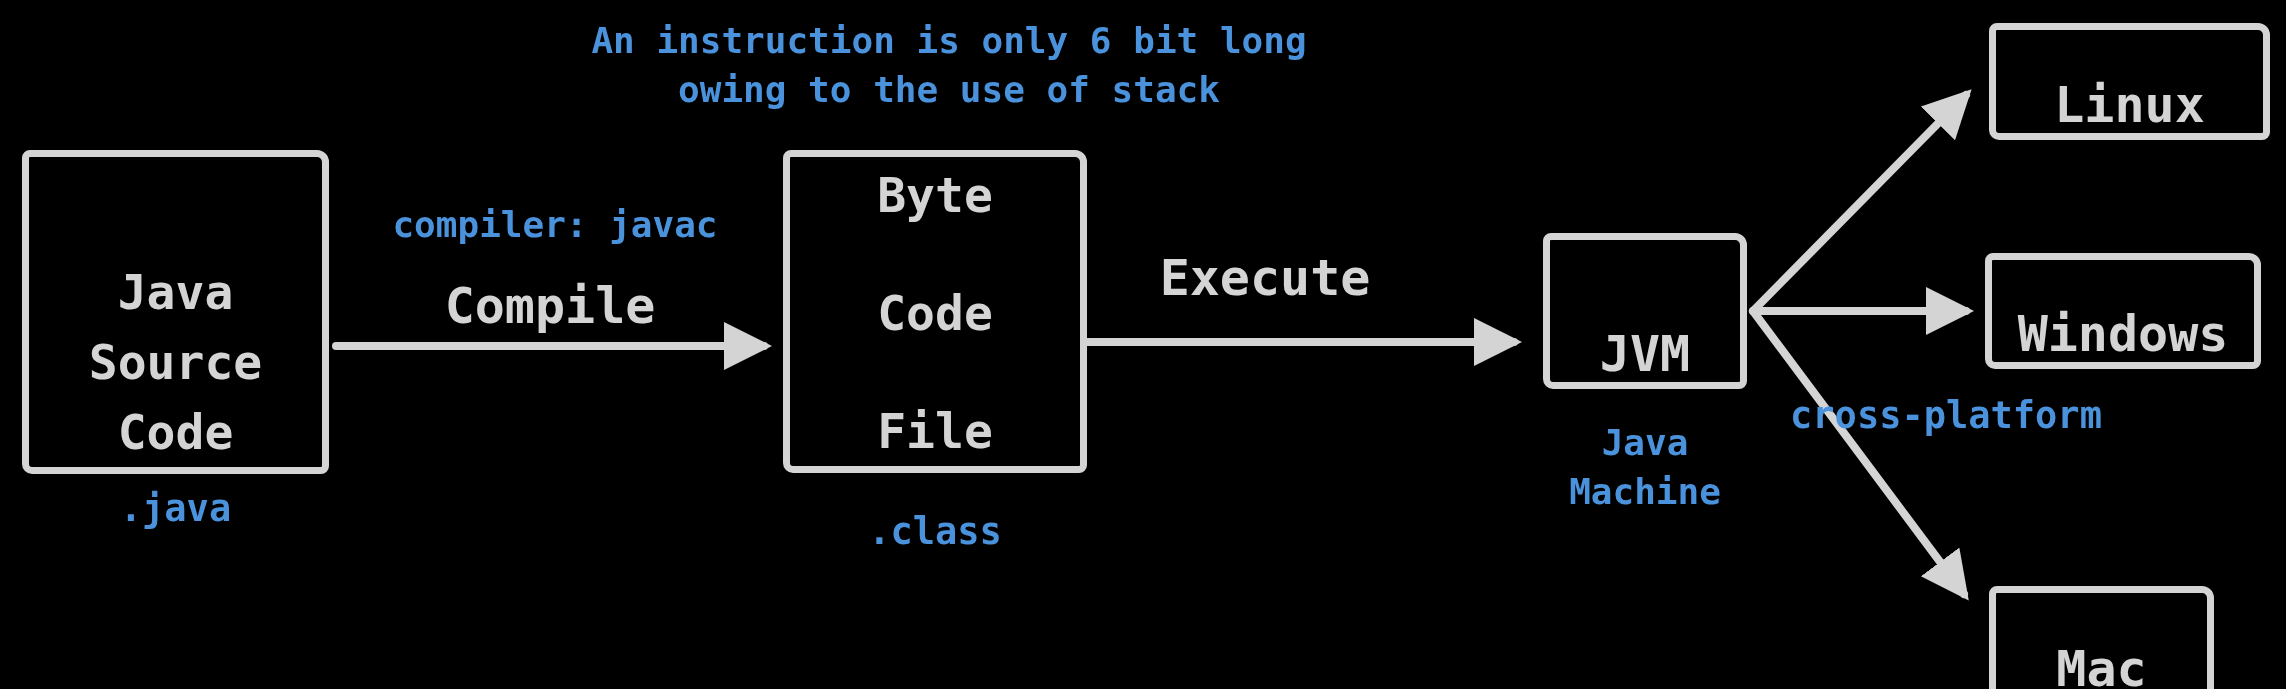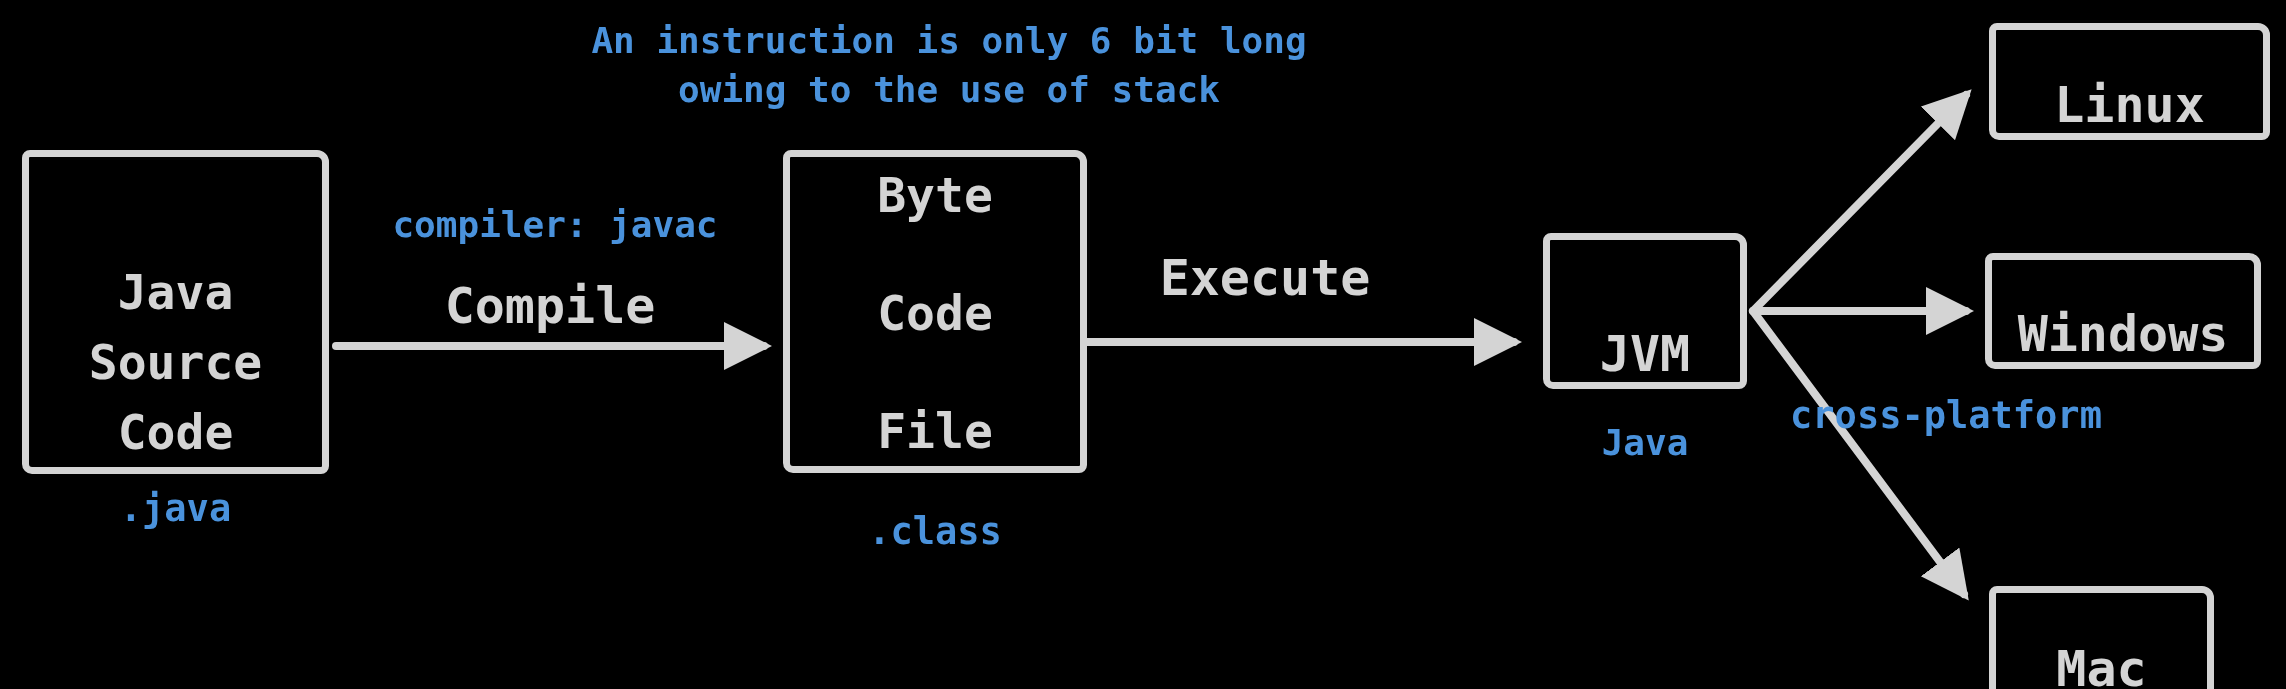--- a/index.html
+++ b/index.html
@@ -108,20 +108,21 @@
   </div>
   <div class="blue-note" style="left:783px; top:507px; width:304px; font-size:37px;">.class</div>
 
   <div class="gray-label" style="left:1130px; top:250px; width:270px;">Execute</div>
 
   <div class="node-box" style="left:1543px; top:233px; width:204px; height:156px;">
     <div class="single">JVM</div>
   </div>
   <div class="blue-note" style="left:1493px; top:418px; width:304px;">
     <div>Java</div>
+    <div>Machine</div>
   </div>
 
   <div class="node-box" style="left:1989px; top:23px; width:281px; height:117px;">
     <div class="single">Linux</div>
   </div>
   <div class="node-box" style="left:1985px; top:253px; width:276px; height:116px;">
     <div class="single">Windows</div>
   </div>
   <div class="node-box" style="left:1989px; top:586px; width:225px; height:118px;">
     <div class="single">Mac</div>

